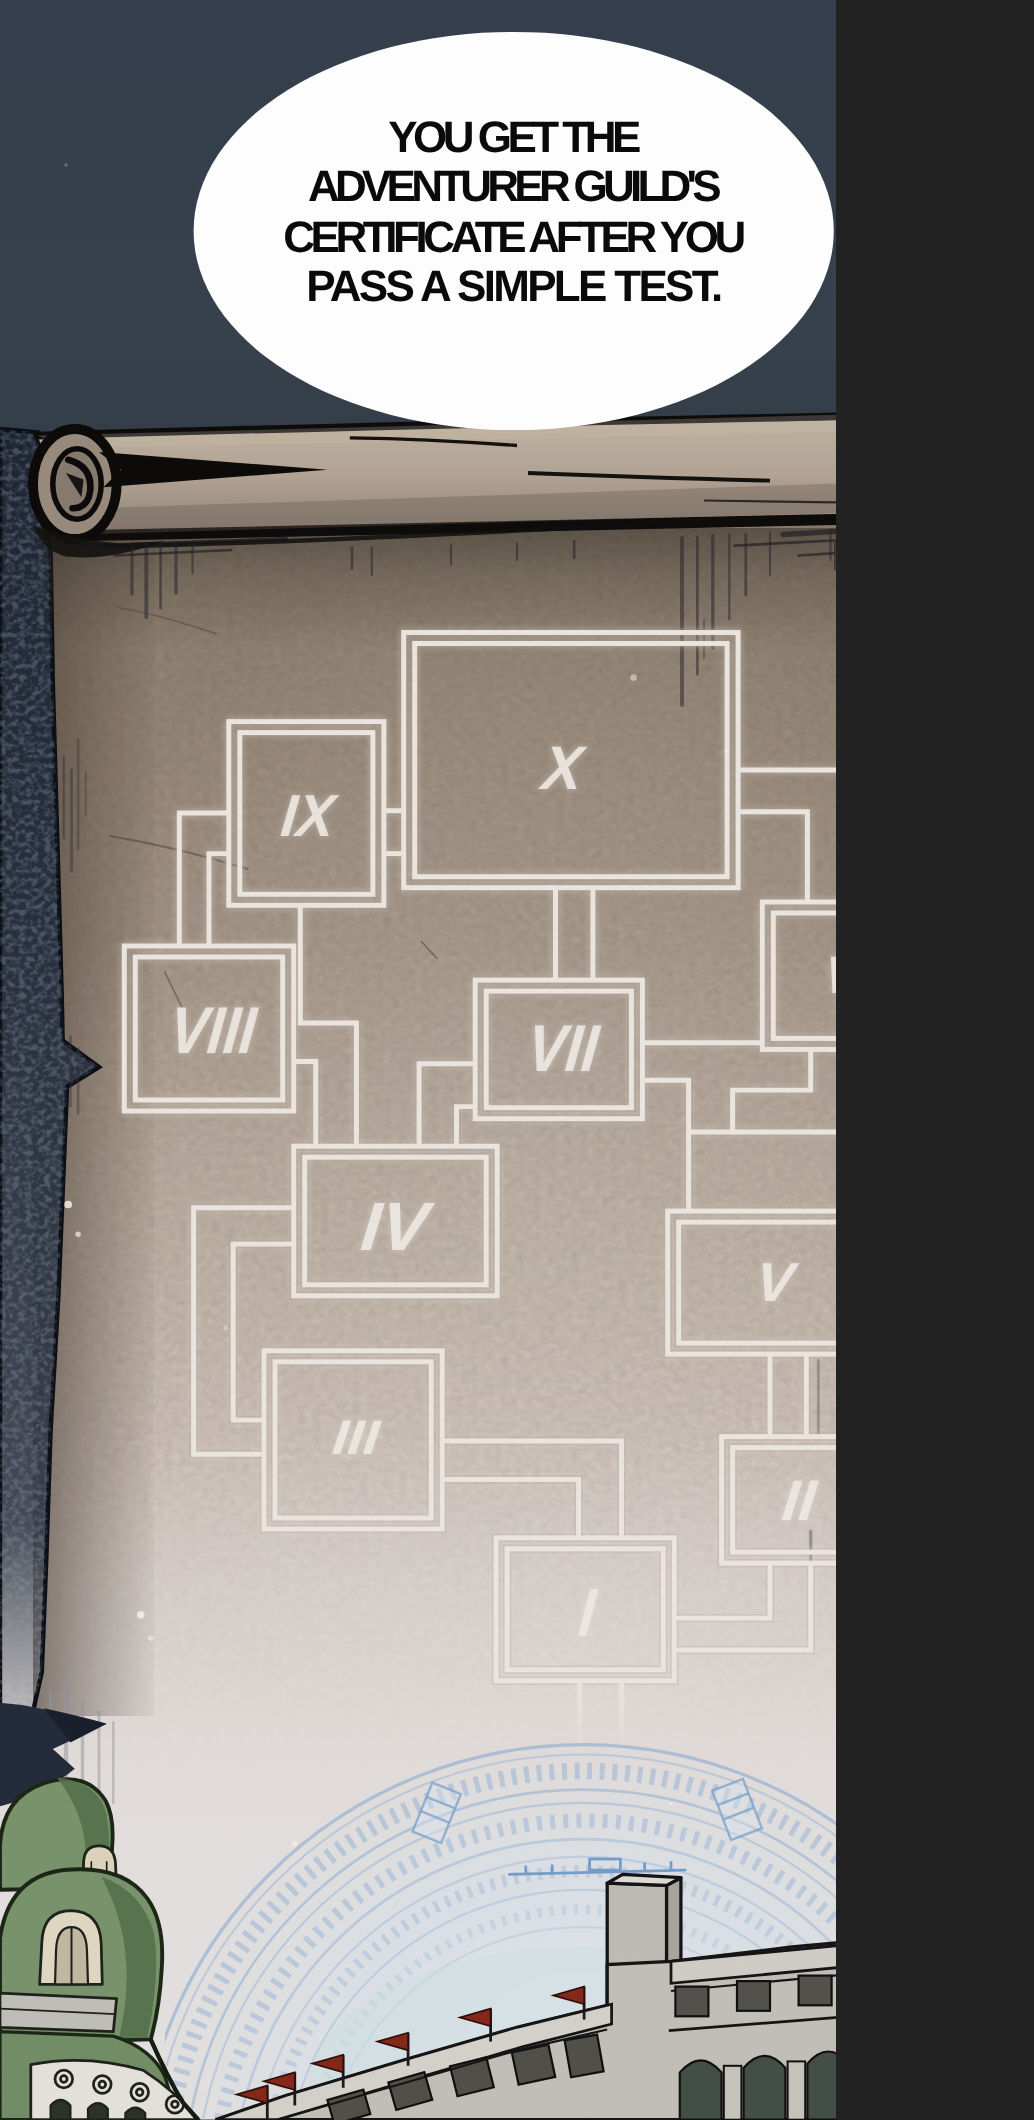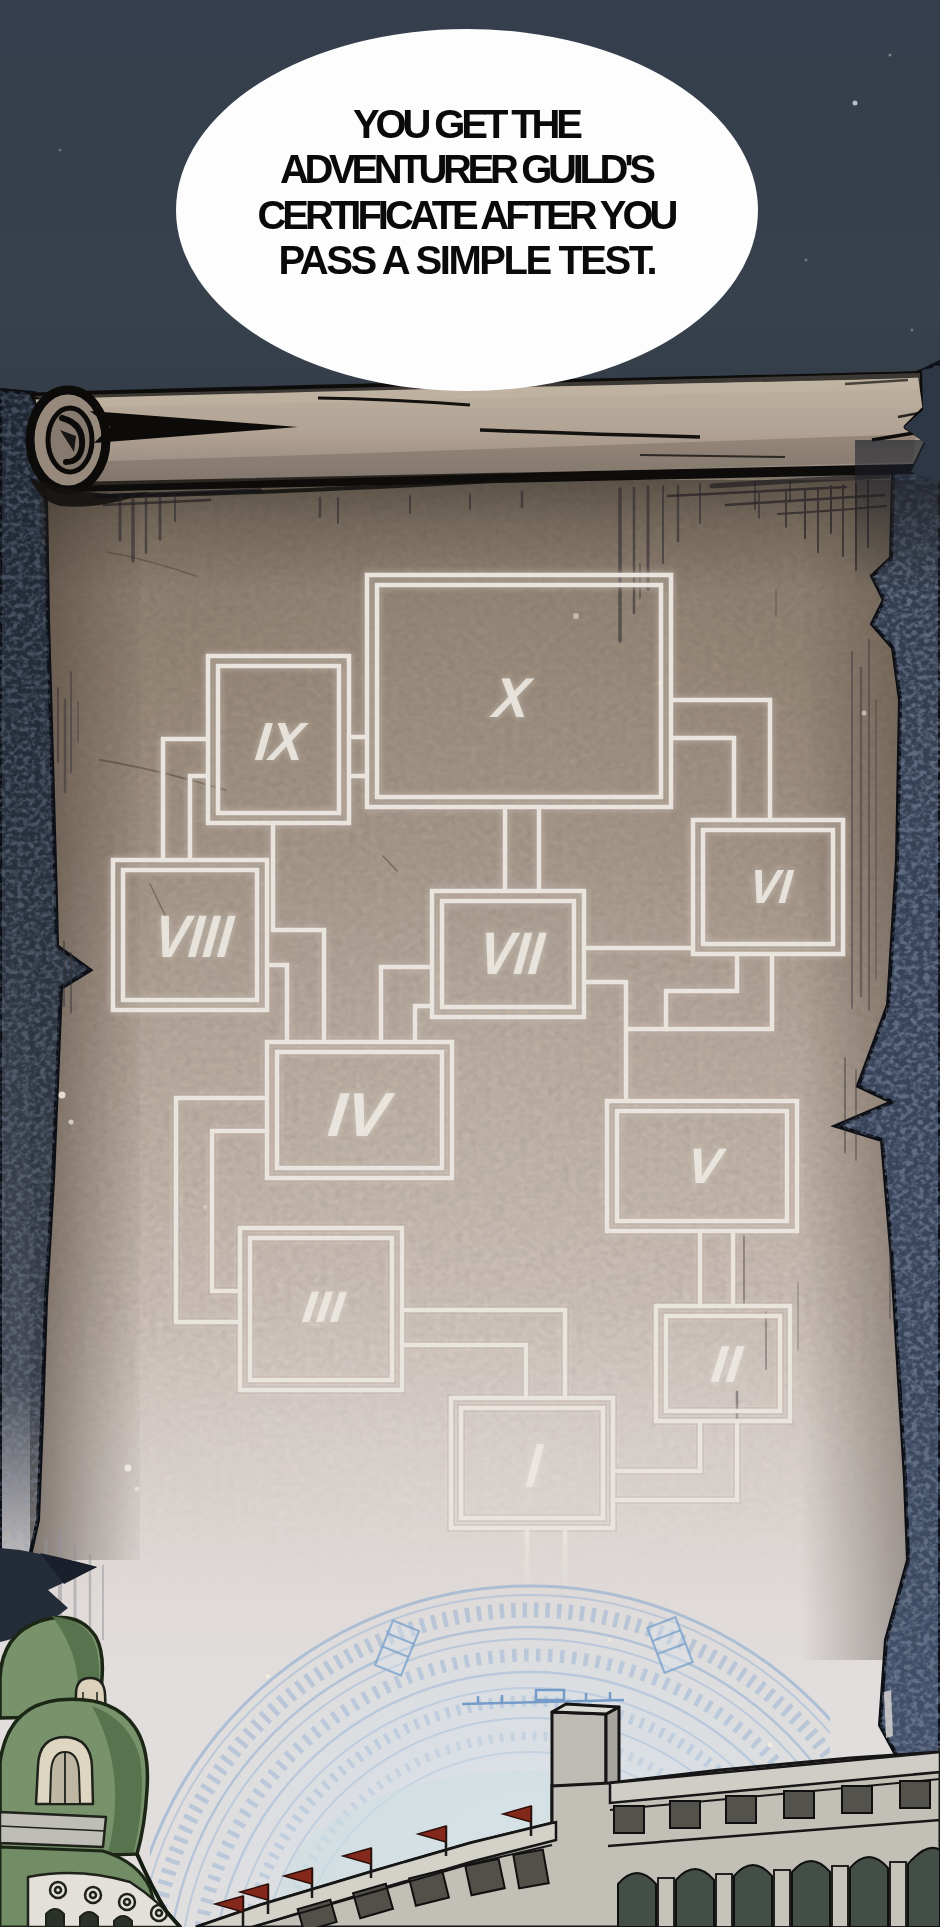--- a/index.html
+++ b/index.html
@@ -1,16 +1,16 @@
 <!DOCTYPE html>
 <html><head>
 <meta charset="utf-8">
 <style>
   html,body{margin:0;padding:0;background:#222;}
-  #page{width:940px;height:1927px;position:relative;overflow:hidden;font-family:"Liberation Sans",sans-serif;}
+  #page{width:760px;height:1927px;position:relative;overflow:hidden;font-family:"Liberation Sans",sans-serif;}
   svg{display:block;}
 </style>
 </head>
 <body>
 <div id="page">
 <svg width="940" height="1927" viewBox="0 0 940 1927" xmlns="http://www.w3.org/2000/svg">
 <defs>
 <linearGradient id="parchGrad" x1="0" y1="400" x2="0" y2="1700" gradientUnits="userSpaceOnUse">
   <stop offset="0" stop-color="#8e8174"></stop>
   <stop offset="0.08" stop-color="#958878"></stop>

